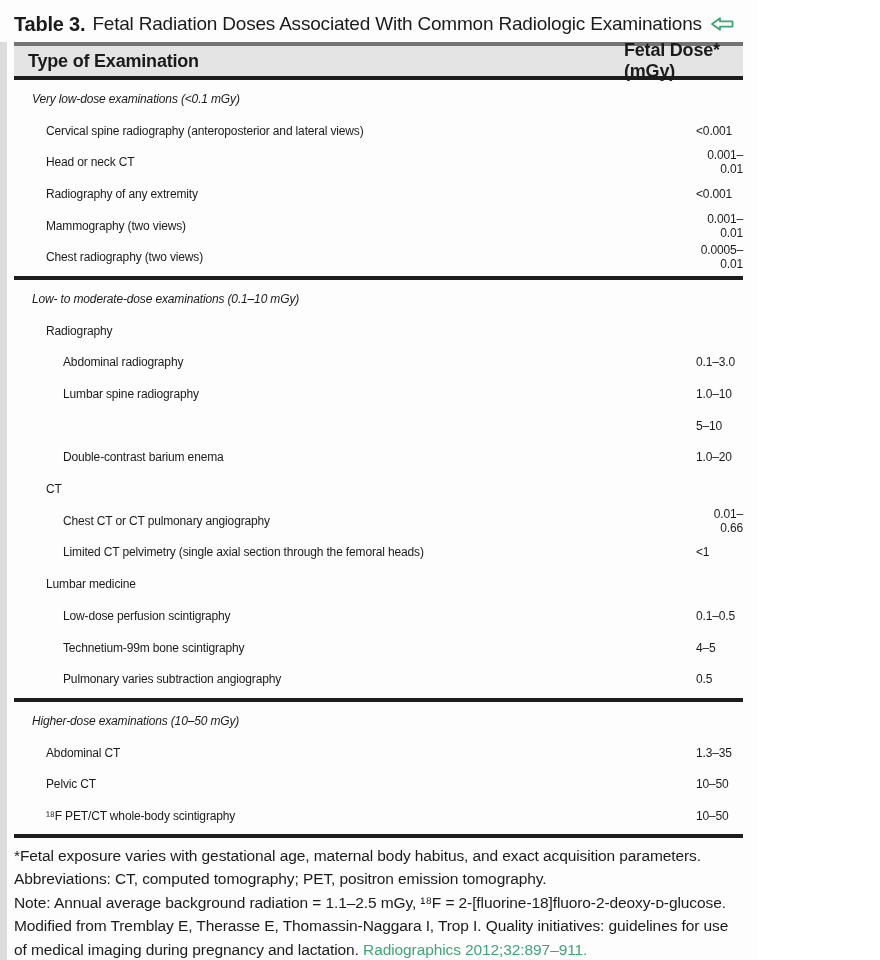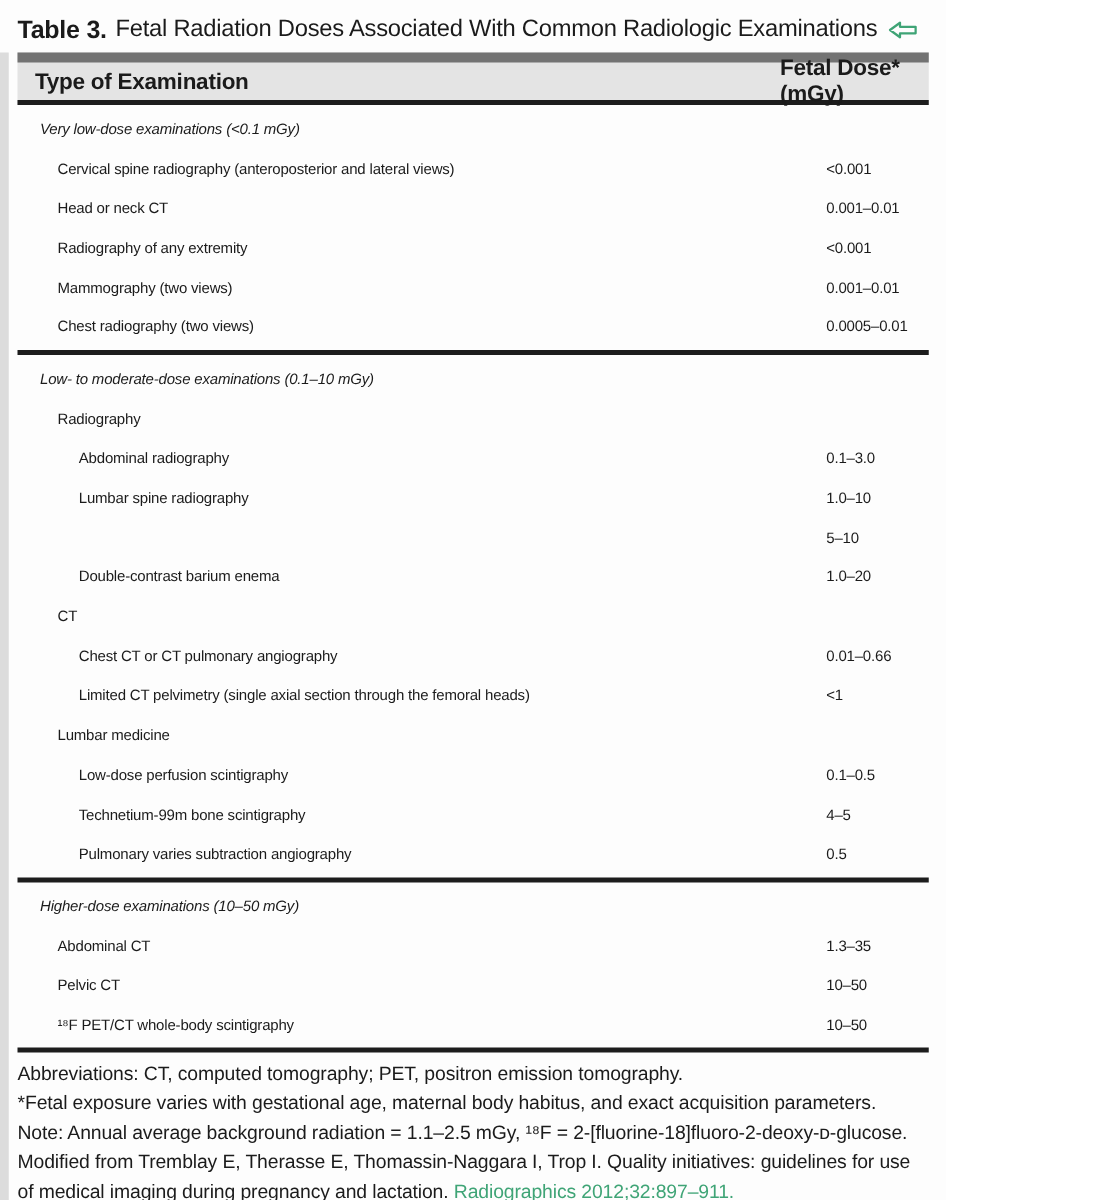--- a/index.html
+++ b/index.html
@@ -11,28 +11,28 @@
   .page { position:relative; width:757px; height:960px; box-sizing:border-box;
           padding:0 14px; background:#fdfdfd; }
   .left-strip { position:absolute; left:0; top:42px; width:7px; height:918px;
           background:#dcdcdc; }
   .title-row { padding-top:9px; height:30px; display:flex; align-items:center;
           white-space:nowrap; font-size:19px; letter-spacing:-0.2px; }
   .title-label { font-weight:700; font-size:20px; margin-right:7px; }
   .title-text { font-weight:400; }
   .arrow-wrap { margin-left:8px; display:inline-flex; align-items:center; }
   .thead { margin-top:3px; position:relative; height:30px;
-          background:#e4e4e4; border-top:8px solid #737373; border-bottom:4px solid #1d1d1d;
+          background:#e4e4e4; border-top:4px solid #737373; border-bottom:4px solid #1d1d1d;
           display:flex; align-items:center; font-weight:700; font-size:18px;
           padding-left:14px; letter-spacing:-0.2px; }
   .thead .dose-h { position:absolute; left:610px; }
   #tbody { padding-top:3px; }
   .row { position:relative; height:31.7px; display:flex; align-items:center;
           font-size:12px; letter-spacing:-0.15px;text-align:right; }
-  .row .dose { position:absolute; left:647px; }
+  .row .dose { position:absolute; left:682px; }
   .heading .lbl { font-style:italic; padding-left:18px; }
   .indent1 .lbl { padding-left:32px; }
   .indent2 .lbl { padding-left:49px; }
   .rule { height:4px; background:#1d1d1d; }
   .divider { margin:3px 0; }
   .foot-rule { margin-top:2px; margin-bottom:4px; }
   #footnotes { padding-top:2px; }
   .fn { font-size:15.5px; line-height:23.5px; letter-spacing:-0.1px; }
   .cite { color:#3fa476; }
 </style>
@@ -146,18 +146,18 @@
       </div>
       <div class="row indent1">
         <span class="lbl">¹⁸F PET/CT whole-body scintigraphy</span>
         <span class="dose">10–50</span>
       </div>
     </div>
 
   <div class="rule foot-rule"></div>
 
   <div id="footnotes">
+      <div class="fn"><span>*Fetal exposure varies with gestational age, maternal body habitus, and exact acquisition parameters.</span></div>
       <div class="fn"><span>Abbreviations: CT, computed tomography; PET, positron emission tomography.</span></div>
-      <div class="fn"><span>*Fetal exposure varies with gestational age, maternal body habitus, and exact acquisition parameters.</span></div>
       <div class="fn"><span>Note: Annual average background radiation = 1.1–2.5 mGy, ¹⁸F = 2-[fluorine-18]fluoro-2-deoxy-ᴅ-glucose.</span></div>
       <div class="fn"><span>Modified from Tremblay E, Therasse E, Thomassin-Naggara I, Trop I. Quality initiatives: guidelines for use of medical imaging during pregnancy and lactation.</span> <span class="cite">Radiographics 2012;32:897–911.</span></div>
     </div>
 </div>
 
 </body></html>

